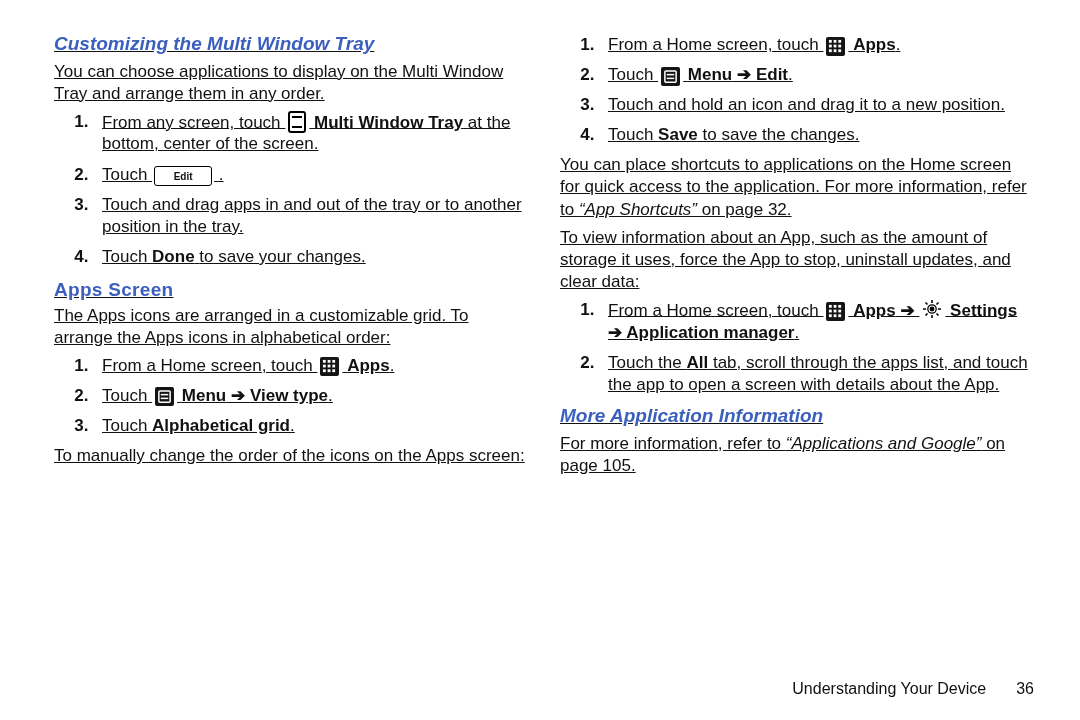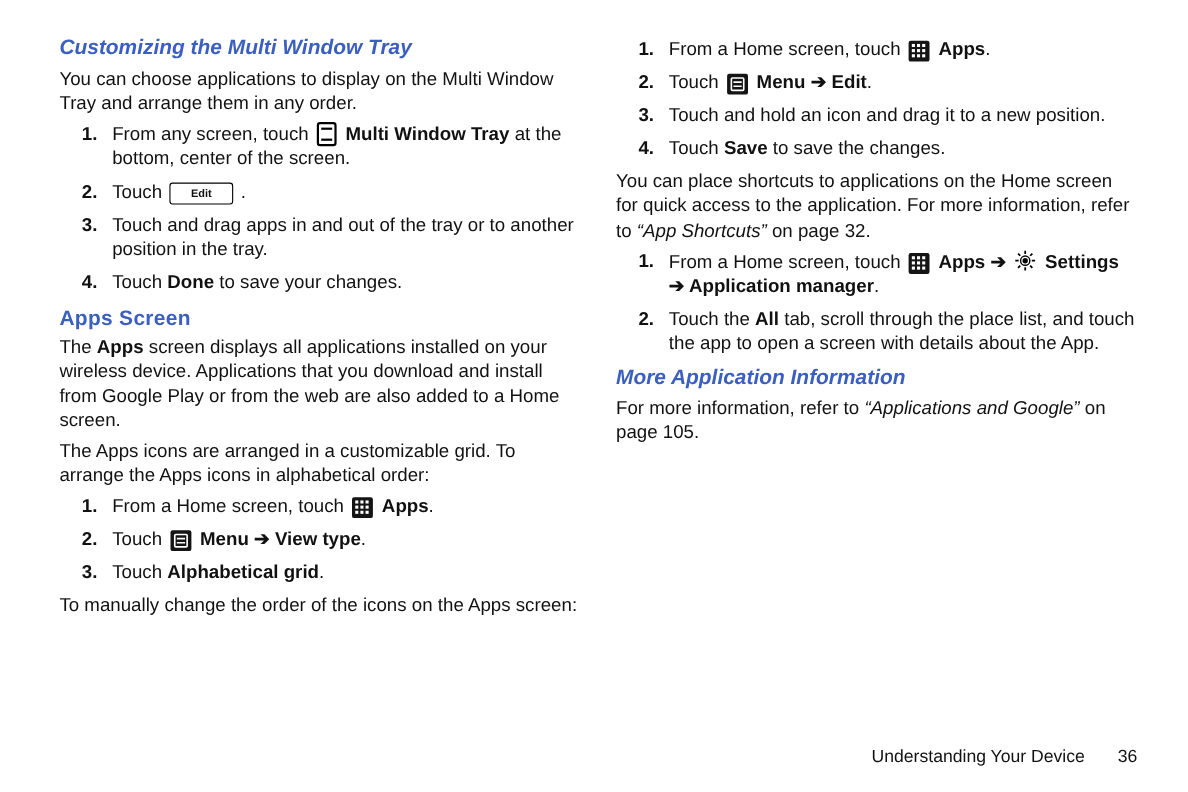--- a/index.html
+++ b/index.html
@@ -13,21 +13,21 @@
     background:#fff;
     font-family:Arial,Helvetica,sans-serif;
     color:var(--ink);
     font-size:17px;
     line-height:1.3;
     box-sizing:border-box;
     padding:30px 46px 20px 54px;
     display:flex;
     flex-direction:column;
   }
-  .cols{display:flex;gap:32px;flex:1;}
+  .cols{display:flex;gap:32px;flex:1;text-decoration:underline;}
   .col{flex:1;}
   h2.sub{
     color:var(--blue);
     font-style:italic;
     font-weight:bold;
     font-size:19px;
     margin:2px 0 4px 0;
   }
   h1.section{
     color:var(--blue);
@@ -94,23 +94,20 @@
       </li>
       <li>Touch and drag apps in and out of the tray or to another position in the tray.</li>
       <li>
         <span>Touch </span>
         <span class="b">Done</span>
         <span> to save your changes.</span>
       </li>
     </ol>
 
     <h1 class="section">Apps Screen</h1>
-    <p>
-      <span>The </span><span class="b">Apps</span><span> screen displays all applications installed on your wireless device. Applications that you download and install from Google Play or from the web are also added to a Home screen.</span>
-    </p>
     <p>The Apps icons are arranged in a customizable grid. To arrange the Apps icons in alphabetical order:</p>
 
     <ol>
       <li>
         <span>From a Home screen, touch </span>
         <span class="icon">
           <svg viewBox="0 0 16 16">
               <g fill="#fff">
                 <rect x="1" y="1" width="3" height="3"></rect>
                 <rect x="6" y="1" width="3" height="3"></rect>
@@ -185,20 +182,21 @@
       <li>Touch and hold an icon and drag it to a new position.</li>
       <li>
         <span>Touch </span><span class="b">Save</span><span> to save the changes.</span>
       </li>
     </ol>
 
     <p>
       <span>You can place shortcuts to applications on the Home screen for quick access to the application. For more information, refer to </span><span class="i">“App Shortcuts”</span><span> on page 32.</span>
     </p>
 
+    <p>To view information about an App, such as the amount of storage it uses, force the App to stop, uninstall updates, and clear data:</p>
 
     <ol>
       <li>
         <span>From a Home screen, touch </span>
         <span class="icon">
           <svg viewBox="0 0 16 16">
               <g fill="#fff">
                 <rect x="1" y="1" width="3" height="3"></rect>
                 <rect x="6" y="1" width="3" height="3"></rect>
                 <rect x="11" y="1" width="3" height="3"></rect>
@@ -218,21 +216,21 @@
                 <circle cx="10" cy="10" r="4.2"></circle>
                 <circle cx="10" cy="10" r="1.8" fill="#000"></circle>
                 <path d="M10 1v3M10 16v3M1 10h3M16 10h3M3.5 3.5l2 2M14.5 14.5l2 2M16.5 3.5l-2 2M5.5 14.5l-2 2" stroke-width="1.6"></path>
               </g>
             </svg>
         </span>
         <span class="b">Settings</span><br>
         <span class="b arrow">➔ </span><span class="b">Application manager</span><span>.</span>
       </li>
       <li>
-        <span>Touch the </span><span class="b">All</span><span> tab, scroll through the place list, and touch the app to open a screen with details about the App.</span>
+        <span>Touch the </span><span class="b">All</span><span> tab, scroll through the apps list, and touch the app to open a screen with details about the App.</span>
       </li>
     </ol>
 
     <h2 class="sub">More Application Information</h2>
     <p>
       <span>For more information, refer to </span><span class="i">“Applications and Google”</span><span> on page 105.</span>
     </p>
 
   </div>
 </div>

